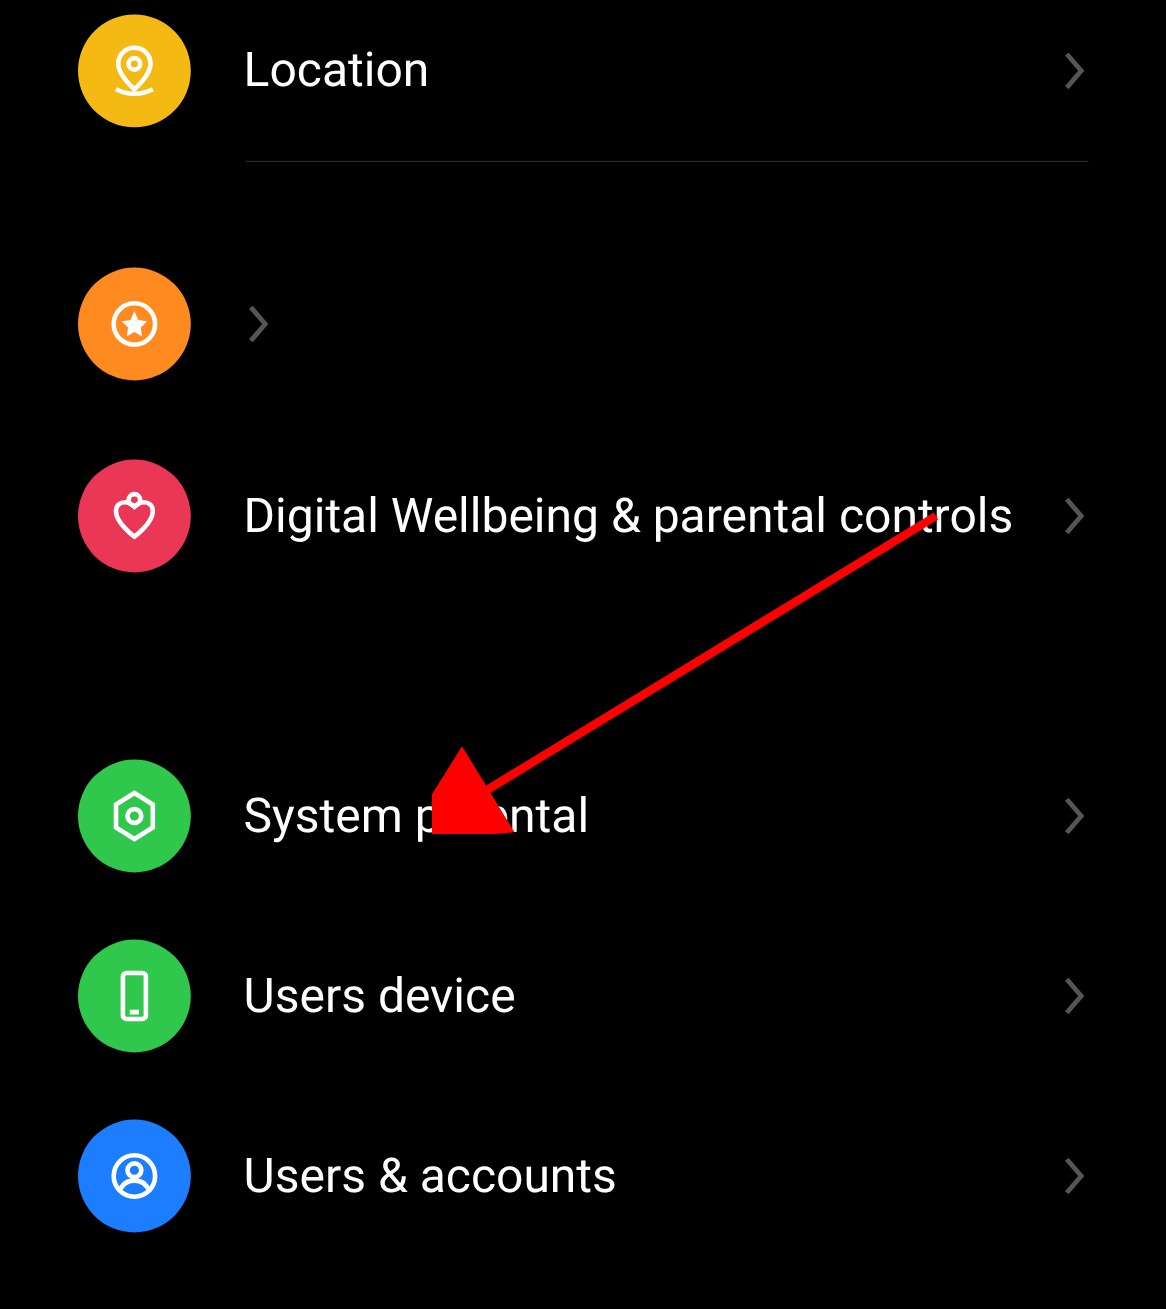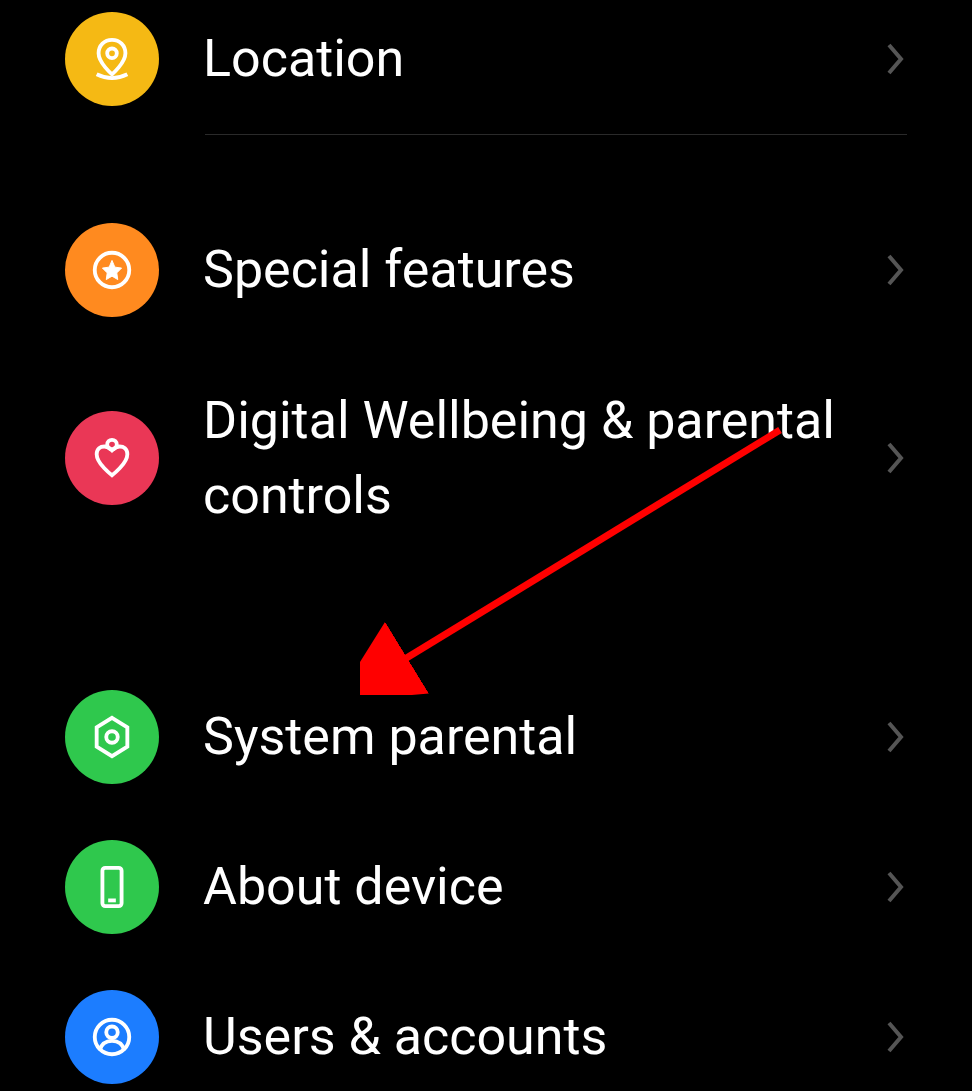--- a/index.html
+++ b/index.html
@@ -35,21 +35,21 @@
       flex-shrink: 0;
       margin-right: 44px;
     }
     .icon-yellow { background: #f5b914; }
     .icon-orange { background: #ff8a1f; }
     .icon-red { background: #ea3756; }
     .icon-green { background: #2fc84d; }
     .icon-blue { background: #1c7dff; }
     .item-label {
       color: #fff;
-      font-size: 52px;
+      font-size: 40px;
       font-weight: 400;
       flex: 1;
       line-height: 1.45;
       padding-right: 30px;
     }
     .chevron {
       color: #555;
       flex-shrink: 0;
     }
     .divider {
@@ -98,21 +98,20 @@
   <div class="divider"></div>
   <div class="spacer"></div>
 
   <div class="settings-item">
     <div class="icon-circle icon-orange">
       <svg class="icon-inner" viewBox="0 0 24 24" fill="none" stroke="#fff" stroke-width="2">
         <circle cx="12" cy="12" r="9"></circle>
         <path d="M12 7 L13.5 10.5 L17 11 L14.5 13.5 L15 17 L12 15.2 L9 17 L9.5 13.5 L7 11 L10.5 10.5 Z" fill="#fff" stroke-width="0.5"></path>
       </svg>
     </div>
-    <div class="item-label">Special features</div>
     <svg class="chevron" width="24" height="40" viewBox="0 0 24 40" fill="none" stroke="#555" stroke-width="4">
       <path d="M6 6 L18 20 L6 34"></path>
     </svg>
   </div>
 
   <div class="settings-item" style="padding-top:38px;padding-bottom:38px;">
     <div class="icon-circle icon-red">
       <svg class="icon-inner" viewBox="0 0 24 24" fill="none" stroke="#fff" stroke-width="2">
         <circle cx="12" cy="5" r="2.5"></circle>
         <path d="M12 21 C12 21 4 15 4 10 C4 7 6 6 8 6 C10 6 12 8 12 8 C12 8 14 6 16 6 C18 6 20 7 20 10 C20 15 12 21 12 21 Z"></path>
@@ -139,21 +138,21 @@
     </svg>
   </div>
 
   <div class="settings-item">
     <div class="icon-circle icon-green">
       <svg class="icon-inner" viewBox="0 0 24 24" fill="none" stroke="#fff" stroke-width="2">
         <rect x="7" y="2" width="10" height="20" rx="1.5"></rect>
         <line x1="10" y1="19" x2="14" y2="19" stroke-width="2"></line>
       </svg>
     </div>
-    <div class="item-label">About device</div>
+    <div class="item-label">Users device</div>
     <svg class="chevron" width="24" height="40" viewBox="0 0 24 40" fill="none" stroke="#555" stroke-width="4">
       <path d="M6 6 L18 20 L6 34"></path>
     </svg>
   </div>
 
   <div class="settings-item" style="padding-bottom:10px;justify-content:center;">
     <div class="icon-circle icon-blue">
       <svg class="icon-inner" viewBox="0 0 24 24" fill="none" stroke="#fff" stroke-width="2">
         <circle cx="12" cy="12" r="9"></circle>
         <circle cx="12" cy="9.5" r="3"></circle>

